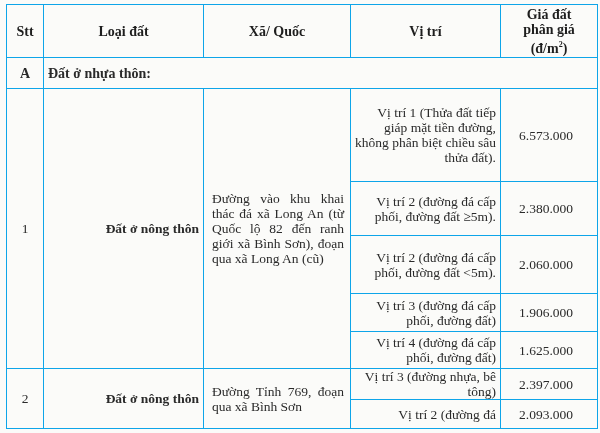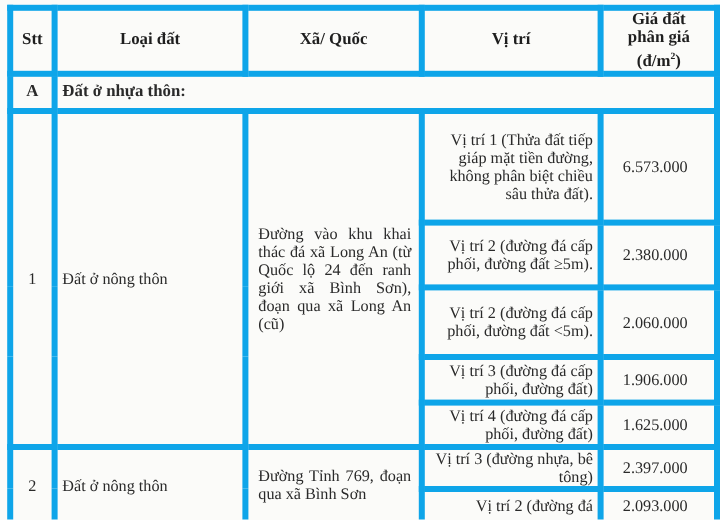--- a/index.html
+++ b/index.html
@@ -1,24 +1,24 @@
 <!DOCTYPE html>
 <html><head>
 <meta charset="utf-8">
 <style>
   html, body { margin: 0; padding: 0; background: #fbfbf9; }
   body { width: 600px; height: 433px; overflow: hidden; position: relative;
          font-family: "Liberation Serif", serif; color: #2a2a2a; }
   .tbl { position: absolute; left: 6px; top: 4px; border-collapse: collapse;
          table-layout: fixed; font-size: 13.5px; }
-  .tbl td, .tbl th { border: 5px solid #0ea5e9; padding: 0 4px; vertical-align: middle;
+  .tbl td, .tbl th { border: 1px solid #0ea5e9; padding: 0 4px; vertical-align: middle;
          line-height: 15px; }
   .tbl th { font-weight: bold; text-align: center; font-size: 14px; color: #1e1e1e; }
   .c-stt { text-align: center; }
-  .c-type { text-align: left; }
+  .c-type { text-align: right; font-weight: bold; }
   .c-road { text-align: justify; text-align-last: left; padding: 0 6px 0 8px !important; }
   .c-pos { text-align: right; }
   .c-price { text-align: center; padding-right: 10px !important; }
   .sec td { font-weight: bold; font-size: 14px; }
   sup { font-size: 8px; }
 </style>
 </head>
 <body>
 
 <table class="tbl">
@@ -42,21 +42,21 @@
     </th>
   </tr>
   <tr class="sec" style="height:31px">
     <td class="c-stt">A</td>
     <td colspan="4">Đất ở nhựa thôn:</td>
   </tr>
 
   <tr style="height:93px">
     <td rowspan="5" class="c-stt">1</td>
     <td rowspan="5" class="c-type">Đất ở nông thôn</td>
-    <td rowspan="5" class="c-road">Đường vào khu khai thác đá xã Long An (từ Quốc lộ 24 đến ranh giới xã Bình Sơn), đoạn qua xã Long An (cũ)</td>
+    <td rowspan="5" class="c-road">Đường vào khu khai thác đá xã Long An (từ Quốc lộ 82 đến ranh giới xã Bình Sơn), đoạn qua xã Long An (cũ)</td>
     <td class="c-pos">Vị trí 1 (Thửa đất tiếp giáp mặt tiền đường, không phân biệt chiều sâu thửa đất).</td>
     <td class="c-price">6.573.000</td>
   </tr>
   <tr style="height:54px">
     <td class="c-pos">Vị trí 2 (đường đá cấp phối, đường đất ≥5m).</td>
     <td class="c-price">2.380.000</td>
   </tr>
   <tr style="height:58px">
     <td class="c-pos">Vị trí 2 (đường đá cấp phối, đường đất &lt;5m).</td>
     <td class="c-price">2.060.000</td>

